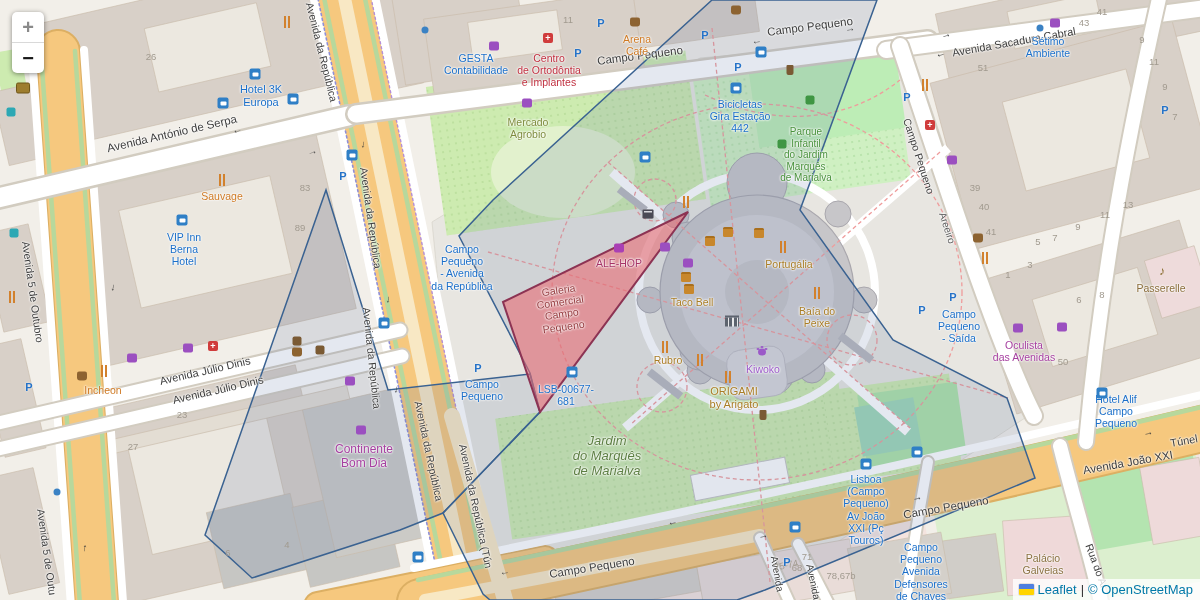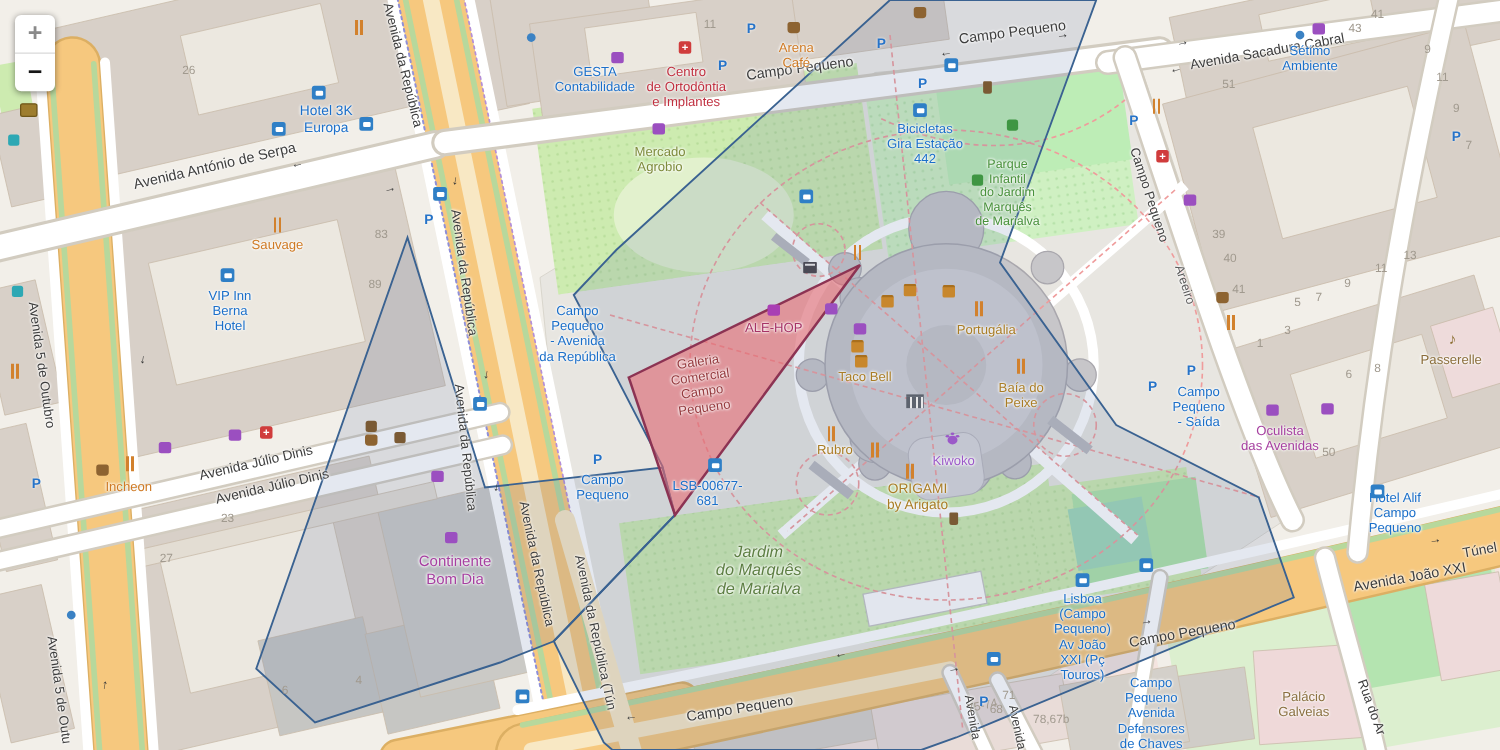--- a/index.html
+++ b/index.html
@@ -451,13 +451,19 @@
       <div class="ic ic-arrow" style="left: 115px; top: 288px; transform: translate(-50%, -50%) rotate(99deg);">→</div>
       <div class="ic ic-arrow" style="left: 83px; top: 548px; transform: translate(-50%, -50%) rotate(-80deg);">→</div>
       <div class="ic ic-arrow" style="left: 505px; top: 575px; transform: translate(-50%, -50%) rotate(172deg);">→</div>
     </div>
 
   <div id="zoomctl">
     <div class="zbtn" id="zoom-in">+</div>
     <div class="zbtn" id="zoom-out">−</div>
   </div>
 
+  <div id="attrib">
+    <span class="uaflag"></span>
+    <a>Leaflet</a>
+    <span>|</span>
+    <a>© OpenStreetMap</a>
+  </div>
 </div>
 
 </body></html>

